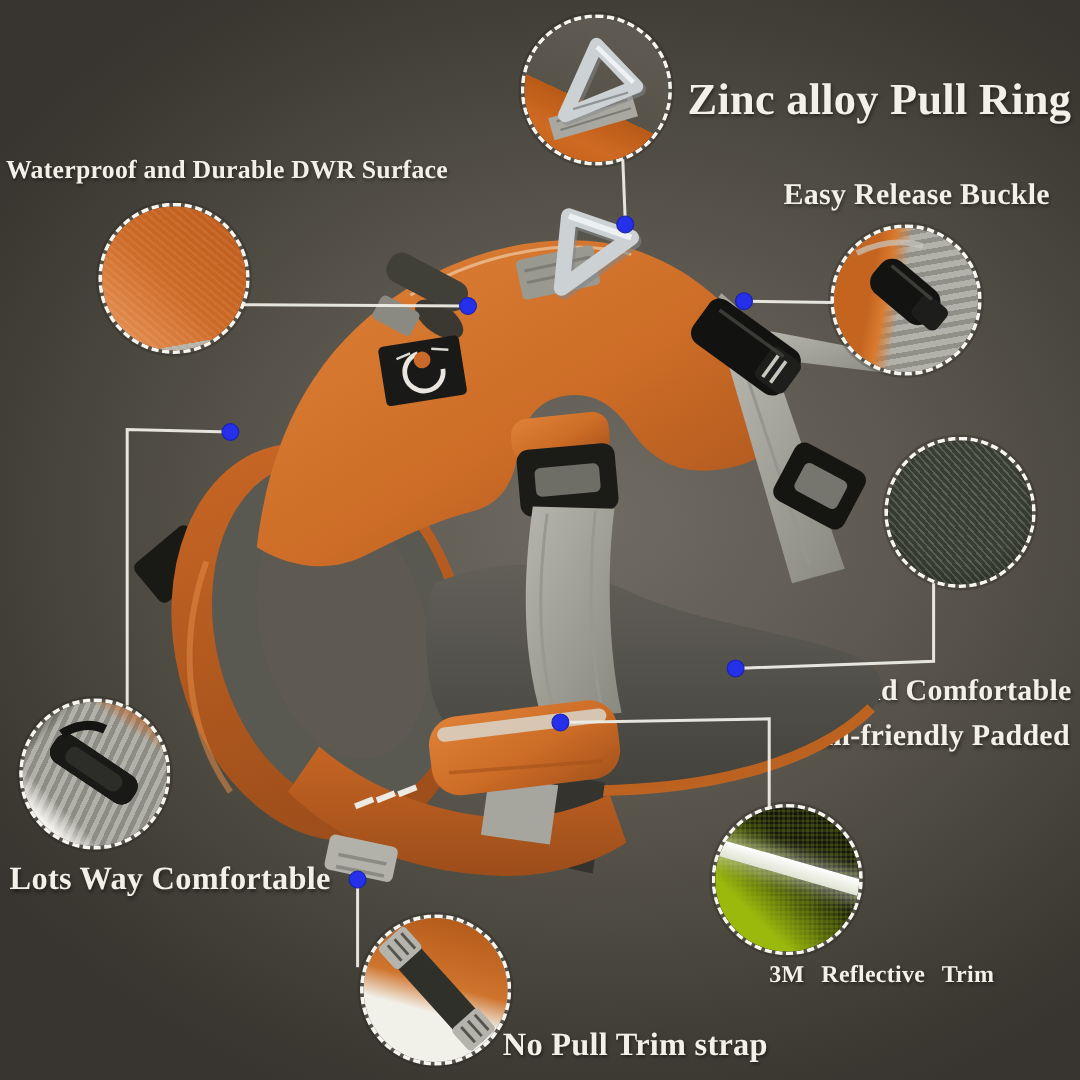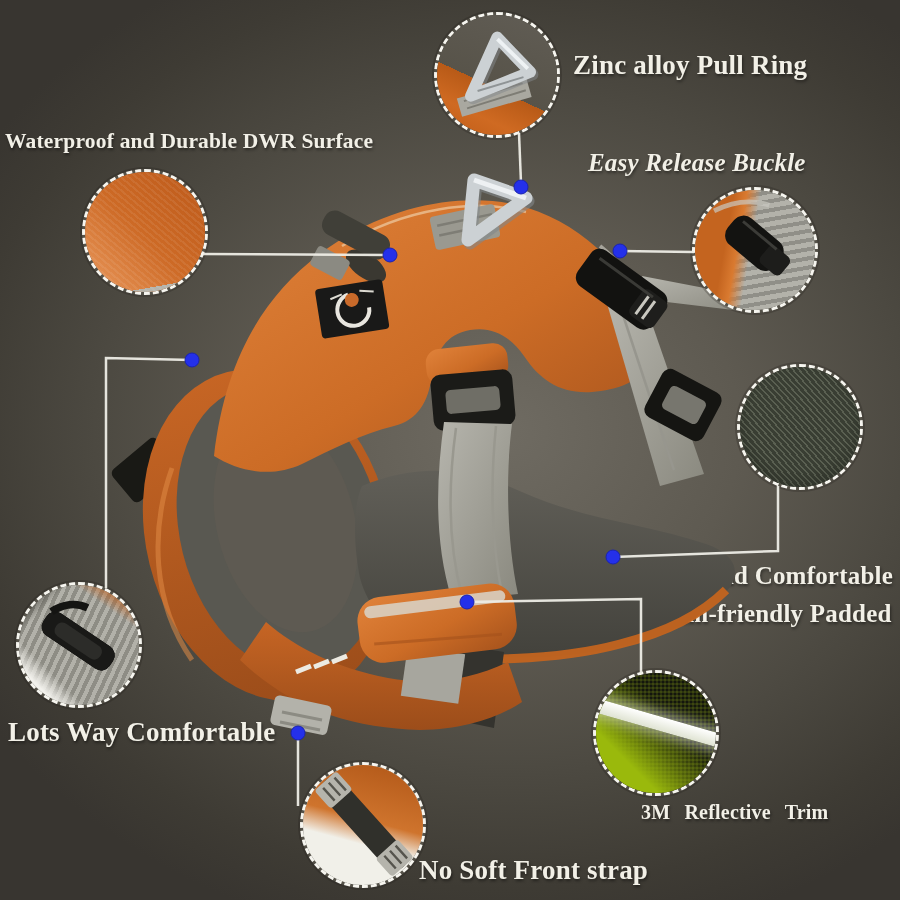--- a/index.html
+++ b/index.html
@@ -6,23 +6,23 @@
   body{
     width:900px;height:900px;position:relative;overflow:hidden;
     background:radial-gradient(ellipse 620px 520px at 56% 48%,
       #6f6b62 0%, #5e5a51 38%, #4c4941 66%, #3e3b34 88%, #383530 100%);
     font-family:"Liberation Serif","DejaVu Serif",serif;
   }
   .lbl{
     position:absolute;font-weight:700;color:#f2f0e7;white-space:nowrap;
     text-shadow:1px 2px 3px rgba(0,0,0,.45);letter-spacing:.2px;line-height:1.1;
   }
-  #lbl-pullring{left:573px;top:51px;font-size:27px;}
+  #lbl-pullring{left:573px;top:64px;font-size:37px;}
   #lbl-dwr{left:5px;top:130px;font-size:21.5px;}
-  #lbl-buckle{left:588px;top:149px;font-size:25px;font-style:italic;}
+  #lbl-buckle{left:653px;top:149px;font-size:25px;}
   #lbl-soft1{left:657px;top:562px;font-size:25px;}
   #lbl-soft2{left:659px;top:600px;font-size:25px;}
   #lbl-lots{left:8px;top:718px;font-size:27px;}
   #lbl-3m{left:641px;top:801px;font-size:20px;word-spacing:9px;}
   #lbl-nopull{left:419px;top:856px;font-size:27px;}
 
   svg.layer{position:absolute;left:0;top:0;}
   #harness{z-index:1;}
   #connectors{z-index:3;}
 
@@ -291,13 +291,13 @@
   </svg>
 </div>
 
 <div class="lbl" id="lbl-pullring">Zinc alloy Pull Ring</div>
 <div class="lbl" id="lbl-dwr">Waterproof and Durable DWR Surface</div>
 <div class="lbl" id="lbl-buckle">Easy Release Buckle</div>
 <div class="lbl" id="lbl-soft1">Soft and Comfortable</div>
 <div class="lbl" id="lbl-soft2">Skin-friendly Padded</div>
 <div class="lbl" id="lbl-lots">Lots Way Comfortable</div>
 <div class="lbl" id="lbl-3m">3M Reflective Trim</div>
-<div class="lbl" id="lbl-nopull">No Soft Front strap</div>
+<div class="lbl" id="lbl-nopull">No Pull Trim strap</div>
 
 </body></html>

